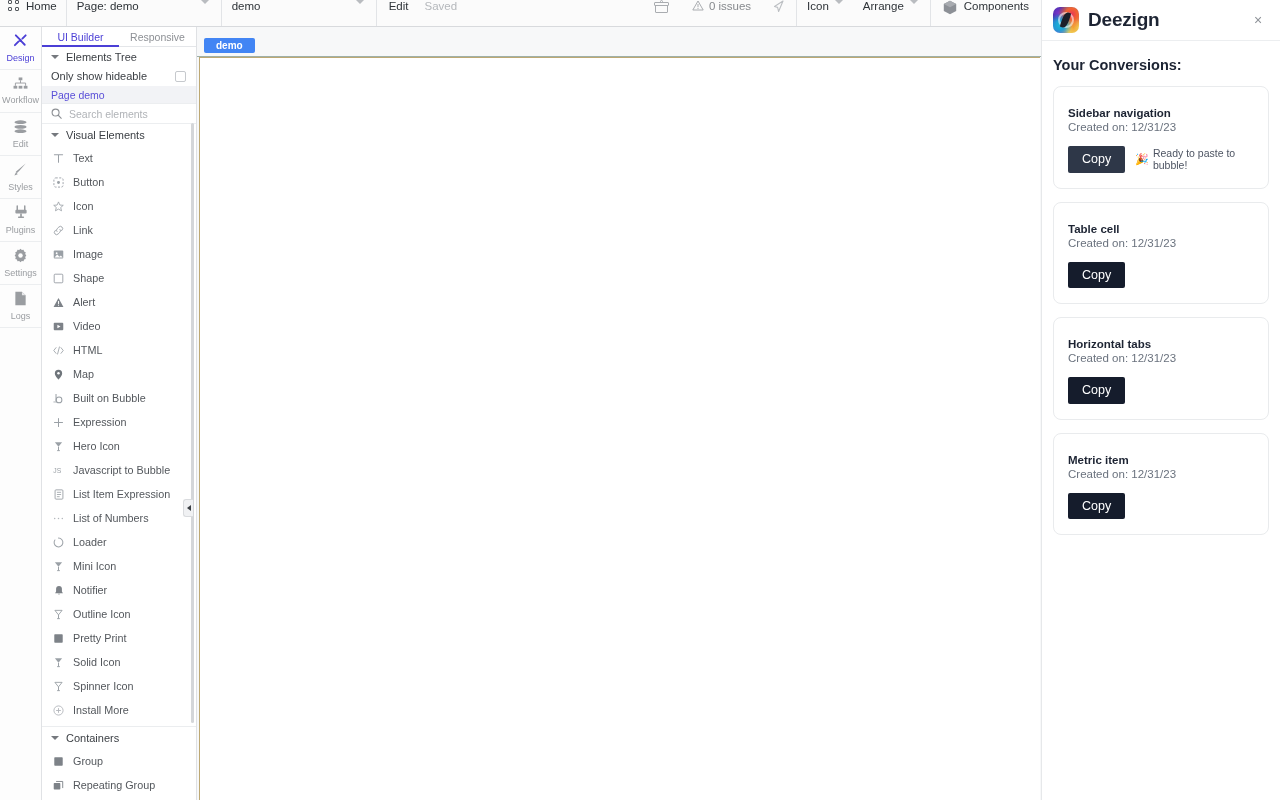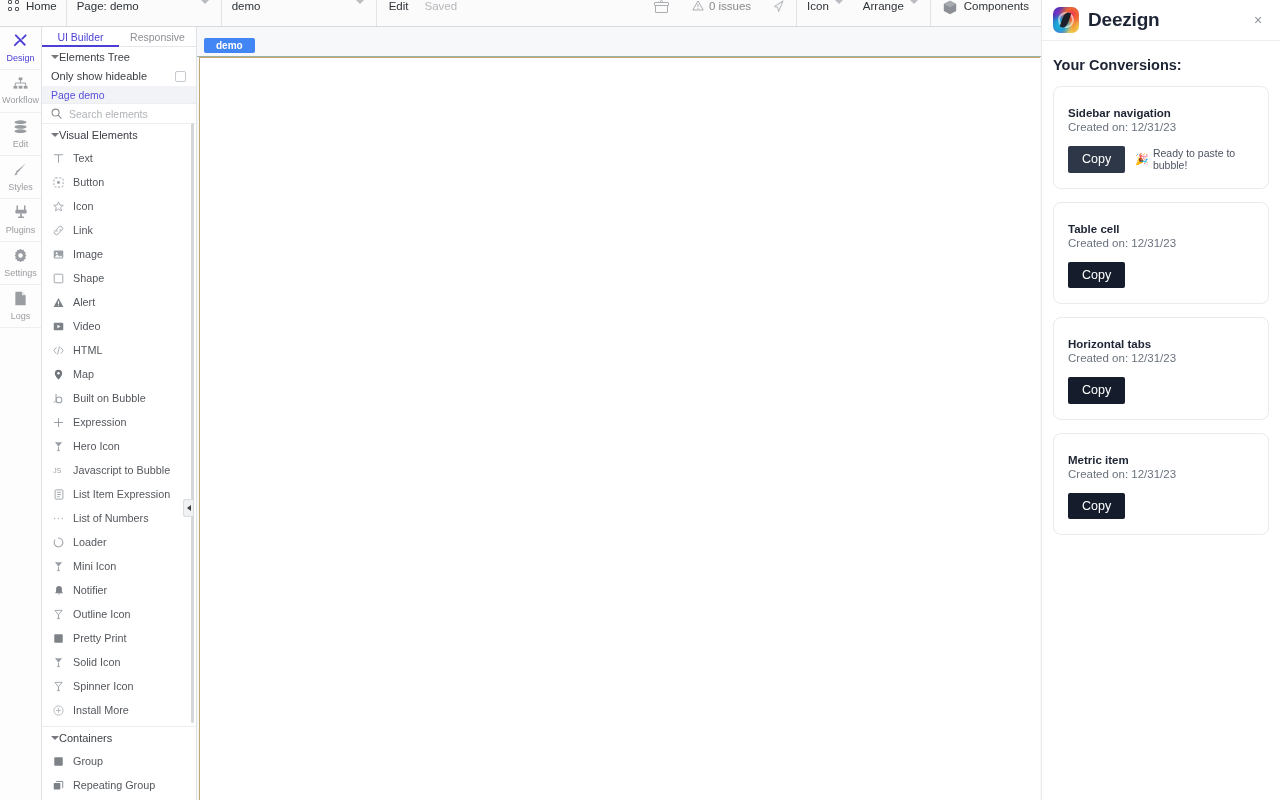--- a/index.html
+++ b/index.html
@@ -82,21 +82,21 @@
     overflow: hidden;
   }
   .tabs { display:flex; height:20px; border-bottom:1px solid #e4e6e9; }
   .tab {
     flex:1; display:flex; align-items:center; justify-content:center;
     font-size:10.5px; color:#8d9095; height:20px;
   }
   .tab.active { color:#4b3fd6; box-shadow: inset 0 -2px 0 #4b3fd6; }
 
   .sec-head {
-    display:flex; align-items:center; height:19px; padding:0 9px;
+    display:flex; align-items:center; gap:7px; height:19px; padding:0 9px;
     font-size:11px; color:#3a3e43;
   }
   .tri-down { width:0;height:0;border-left:4px solid transparent;border-right:4px solid transparent;border-top:4.5px solid #75797e; flex:none;}
 
   .hideable-row {
     display:flex; align-items:center; justify-content:space-between;
     padding:0 10px 0 9px; height:20px; font-size:11px; color:#3a3e43;
   }
   .chk { width:11px;height:11px;border:1px solid #c6c9cd;border-radius:2px;background:#fff;flex:none;}
 

